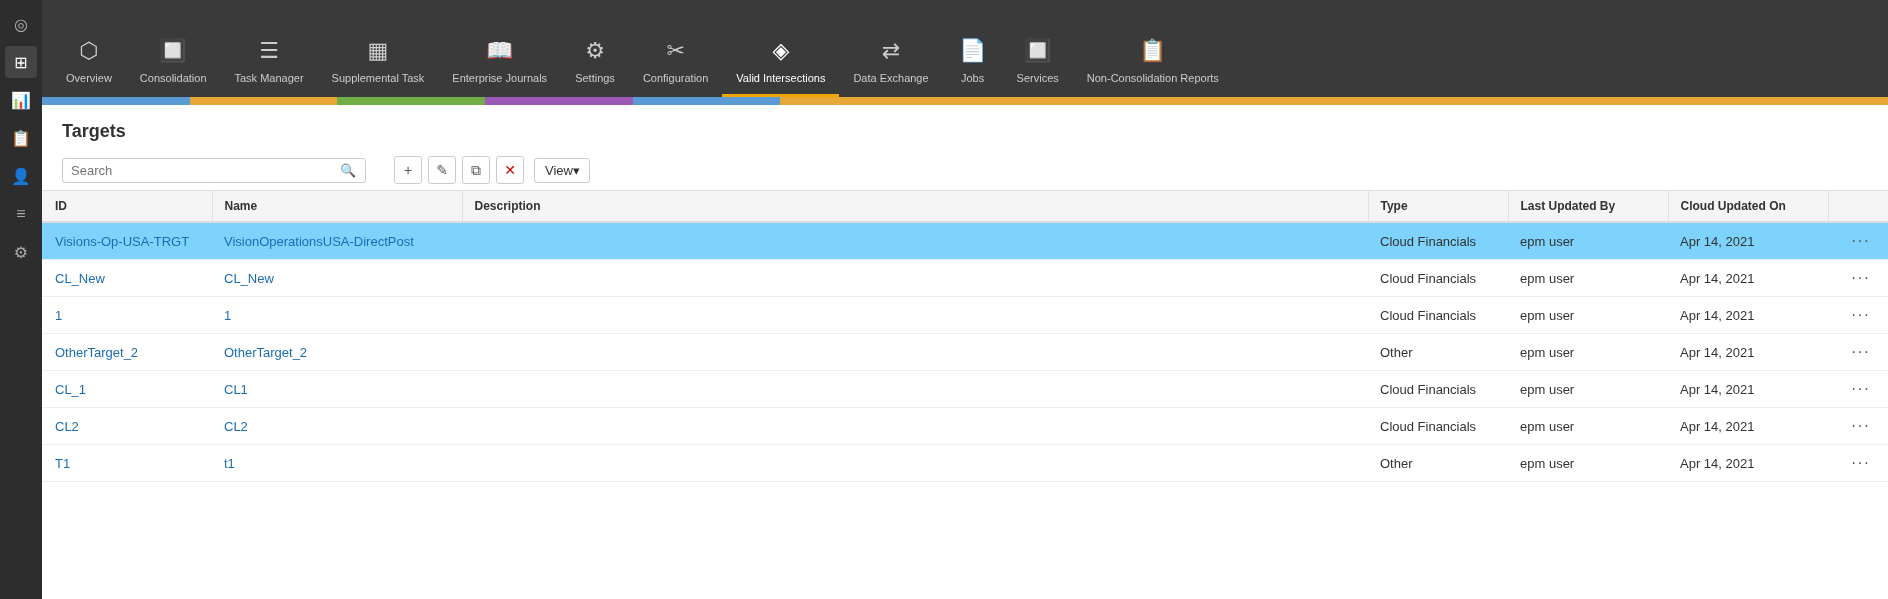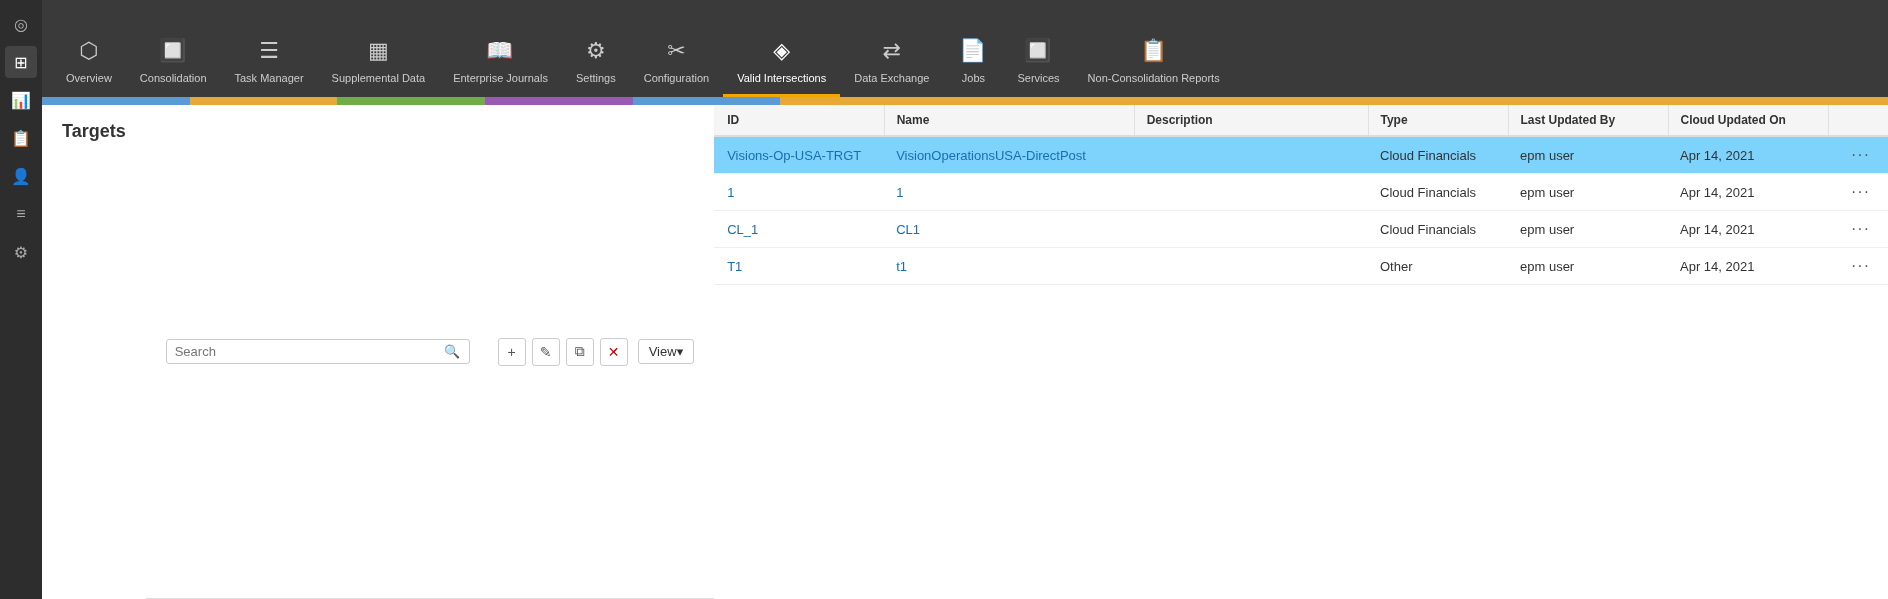--- a/index.html
+++ b/index.html
@@ -70,20 +70,21 @@
       height: 8px;
       background: linear-gradient(to right, #5b9bd5 0%, #5b9bd5 8%, #e8a838 8%, #e8a838 16%, #70ad47 16%, #70ad47 24%, #9b59b6 24%, #9b59b6 32%, #5b9bd5 32%, #5b9bd5 40%, #e8a838 40%);
       flex-shrink: 0;
     }
 
     
     .content {
       background: #fff;
       flex: 1;
       display: flex;
+      flex-direction: column;
       overflow: hidden;
       justify-content: center;
     }
 
     .page-header {
       padding: 16px 20px 8px;
     }
     .page-title {
       font-size: 18px;
       font-weight: bold;
@@ -232,21 +233,21 @@
     <div class="nav-item">
       <span class="nav-icon">🔲</span>
       <span>Consolidation</span>
     </div>
     <div class="nav-item">
       <span class="nav-icon">☰</span>
       <span>Task Manager</span>
     </div>
     <div class="nav-item">
       <span class="nav-icon">▦</span>
-      <span>Supplemental Data</span>
+      <span>Supplemental Task</span>
     </div>
     <div class="nav-item">
       <span class="nav-icon">📖</span>
       <span>Enterprise Journals</span>
     </div>
     <div class="nav-item">
       <span class="nav-icon">⚙</span>
       <span>Settings</span>
     </div>
     <div class="nav-item">
@@ -318,42 +319,75 @@
       <td class="link-cell col-name"><a href="#">VisionOperationsUSA-DirectPost</a></td>
       <td class="col-desc"></td>
       <td class="col-type">Cloud Financials</td>
       <td class="col-updby">epm user</td>
       <td class="col-updon">Apr 14, 2021</td>
       <td class="actions-cell col-actions">
         <button class="row-actions-btn">···</button>
       </td>
     </tr>
             <tr>
+      <td class="link-cell col-id"><a href="#">CL_New</a></td>
+      <td class="link-cell col-name"><a href="#">CL_New</a></td>
+      <td class="col-desc"></td>
+      <td class="col-type">Cloud Financials</td>
+      <td class="col-updby">epm user</td>
+      <td class="col-updon">Apr 14, 2021</td>
+      <td class="actions-cell col-actions">
+        <button class="row-actions-btn">···</button>
+      </td>
+    </tr>
+            <tr>
       <td class="link-cell col-id"><a href="#">1</a></td>
       <td class="link-cell col-name"><a href="#">1</a></td>
       <td class="col-desc"></td>
       <td class="col-type">Cloud Financials</td>
       <td class="col-updby">epm user</td>
       <td class="col-updon">Apr 14, 2021</td>
       <td class="actions-cell col-actions">
         <button class="row-actions-btn">···</button>
       </td>
     </tr>
             <tr>
+      <td class="link-cell col-id"><a href="#">OtherTarget_2</a></td>
+      <td class="link-cell col-name"><a href="#">OtherTarget_2</a></td>
+      <td class="col-desc"></td>
+      <td class="col-type">Other</td>
+      <td class="col-updby">epm user</td>
+      <td class="col-updon">Apr 14, 2021</td>
+      <td class="actions-cell col-actions">
+        <button class="row-actions-btn">···</button>
+      </td>
+    </tr>
+            <tr>
       <td class="link-cell col-id"><a href="#">CL_1</a></td>
       <td class="link-cell col-name"><a href="#">CL1</a></td>
       <td class="col-desc"></td>
       <td class="col-type">Cloud Financials</td>
       <td class="col-updby">epm user</td>
       <td class="col-updon">Apr 14, 2021</td>
       <td class="actions-cell col-actions">
         <button class="row-actions-btn">···</button>
       </td>
     </tr>
             <tr>
+      <td class="link-cell col-id"><a href="#">CL2</a></td>
+      <td class="link-cell col-name"><a href="#">CL2</a></td>
+      <td class="col-desc"></td>
+      <td class="col-type">Cloud Financials</td>
+      <td class="col-updby">epm user</td>
+      <td class="col-updon">Apr 14, 2021</td>
+      <td class="actions-cell col-actions">
+        <button class="row-actions-btn">···</button>
+      </td>
+    </tr>
+            <tr>
       <td class="link-cell col-id"><a href="#">T1</a></td>
       <td class="link-cell col-name"><a href="#">t1</a></td>
       <td class="col-desc"></td>
       <td class="col-type">Other</td>
       <td class="col-updby">epm user</td>
       <td class="col-updon">Apr 14, 2021</td>
       <td class="actions-cell col-actions">
         <button class="row-actions-btn">···</button>
       </td>
     </tr>

